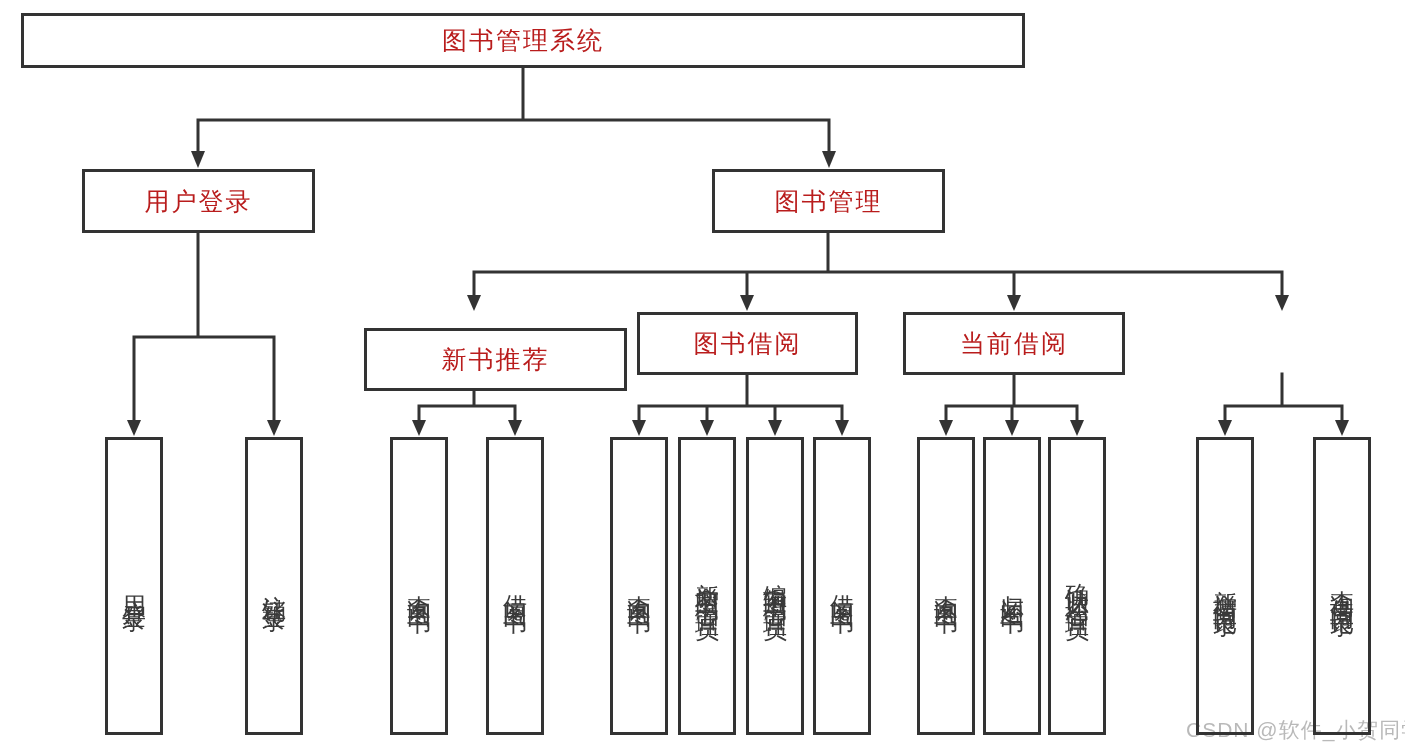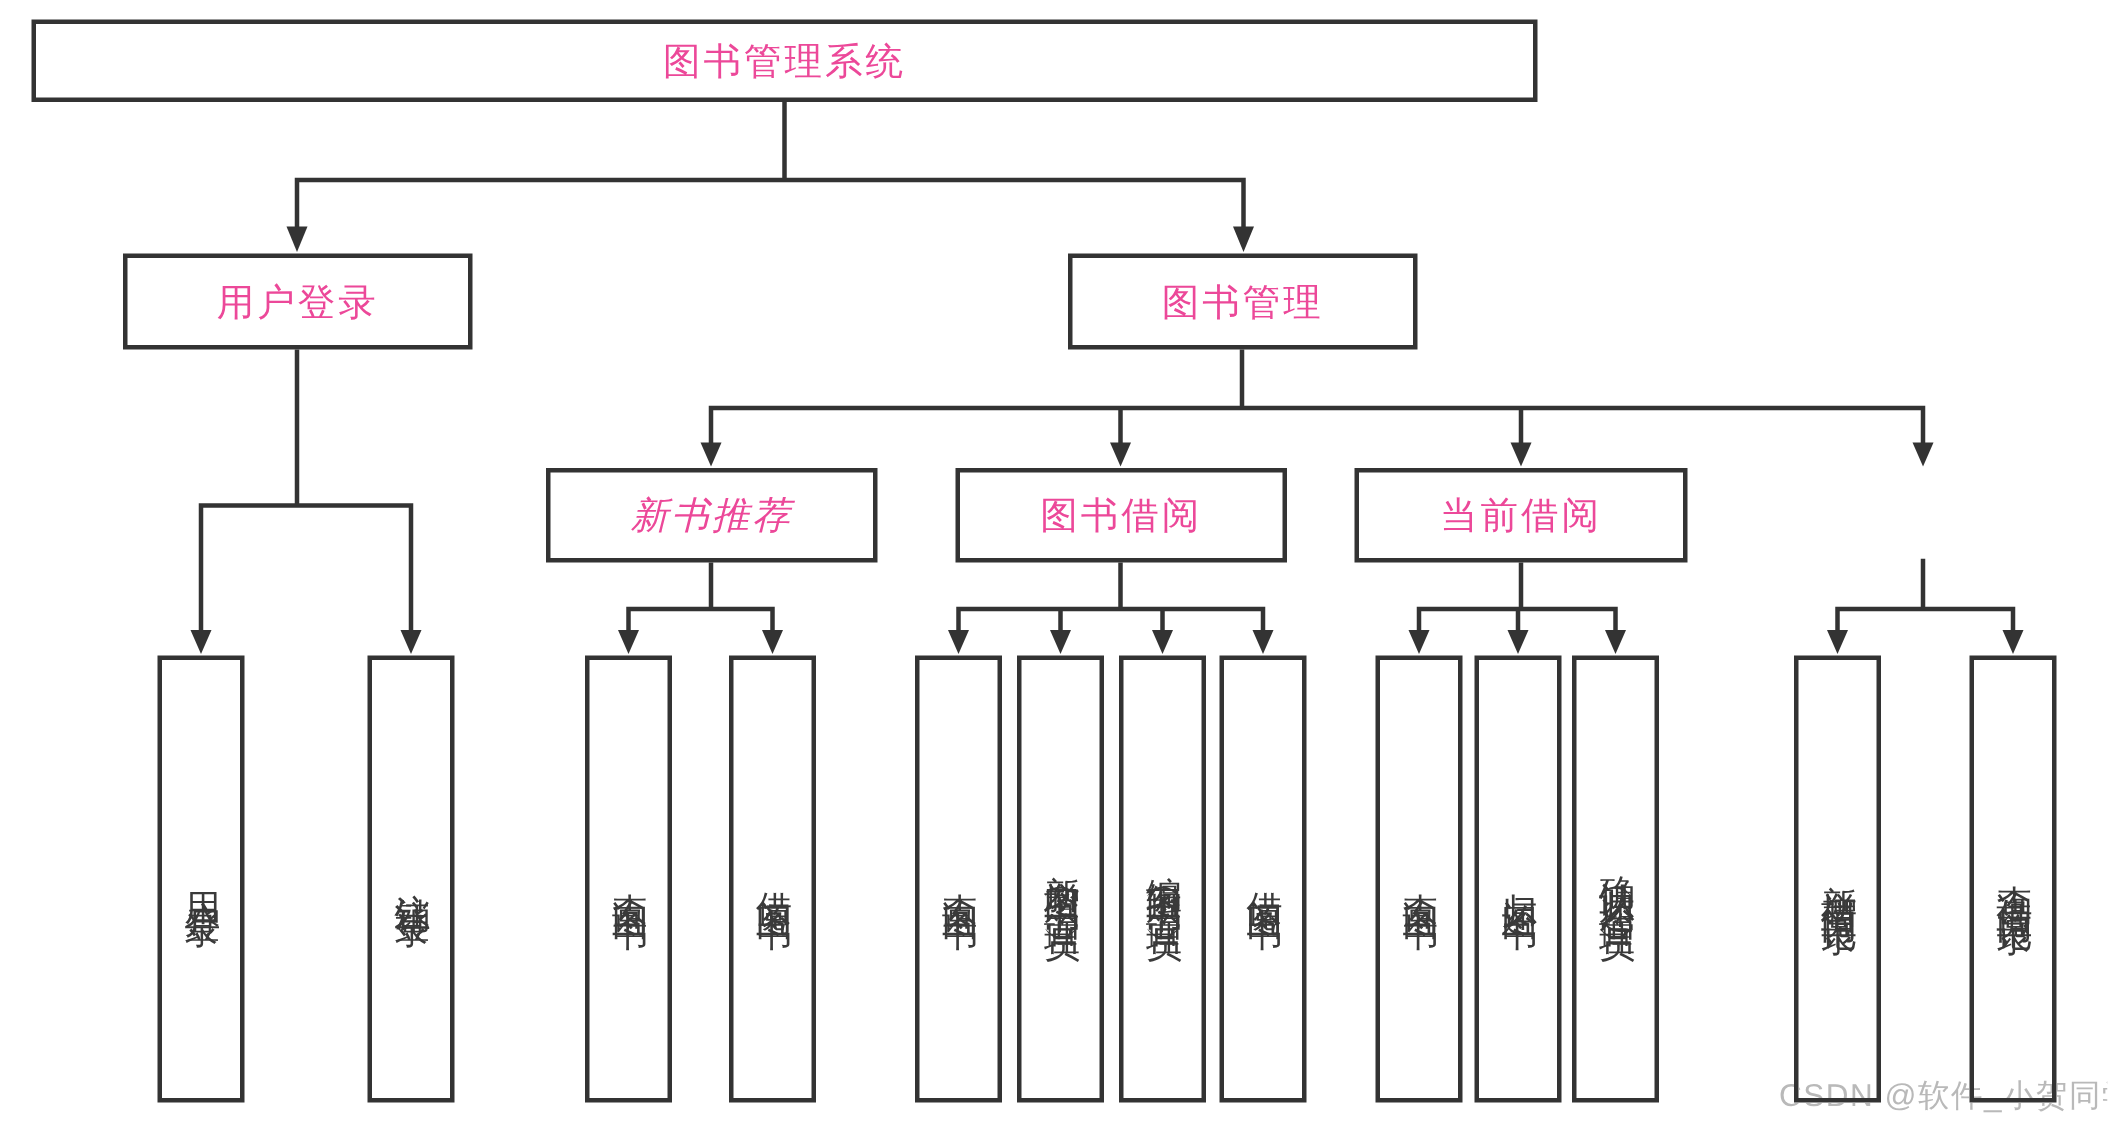--- a/index.html
+++ b/index.html
@@ -23,21 +23,21 @@
     border: 3px solid #333333;
     box-sizing: border-box;
     display: flex;
     align-items: center;
     justify-content: center;
     z-index: 2;
   }
   .node .lbl {
     font-size: 25px;
     letter-spacing: 2px;
-    color: #ec4899;
+    color: #b91c1c;
     white-space: nowrap;
   }
   .vnode {
     position: absolute;
     width: 58px;
     height: 298px;
     background: #ffffff;
     border: 3px solid #333333;
     box-sizing: border-box;
     display: flex;
@@ -138,21 +138,21 @@
     <span class="lbl">图书管理系统</span>
   </div>
 
   <div class="node" style="left:82px; top:169px; width:233px; height:64px;">
     <span class="lbl">用户登录</span>
   </div>
   <div class="node" style="left:712px; top:169px; width:233px; height:64px;">
     <span class="lbl">图书管理</span>
   </div>
 
-  <div class="node" style="left:364px; top:312px; width:221px; height:63px;font-style:italic;">
+  <div class="node" style="left:364px; top:328px; width:263px; height:63px;">
     <span class="lbl">新书推荐</span>
   </div>
   <div class="node" style="left:903px; top:312px; width:222px; height:63px;">
     <span class="lbl">当前借阅</span>
   </div>
   <div class="node" style="left:637px; top:312px; width:221px; height:63px;">
     <span class="lbl">图书借阅</span>
   </div>
 
   <div class="vnode" style="left:105px; top:437px;">

